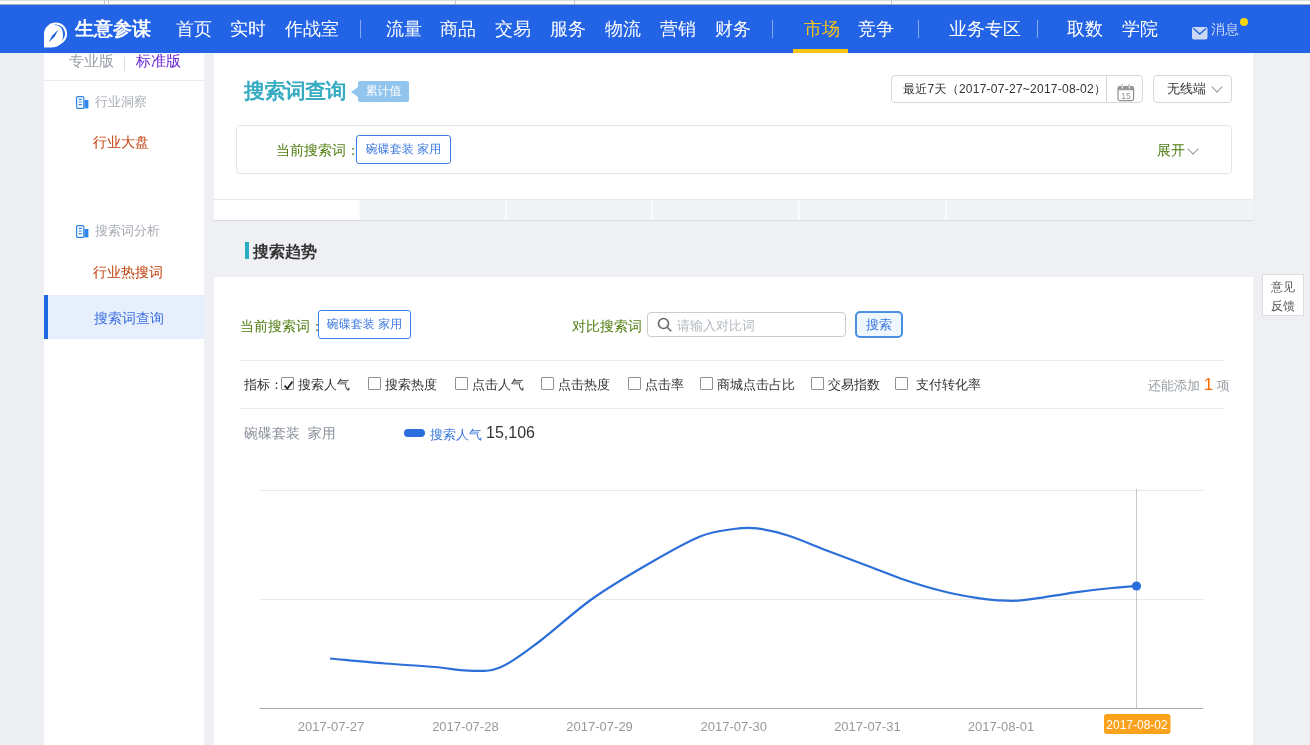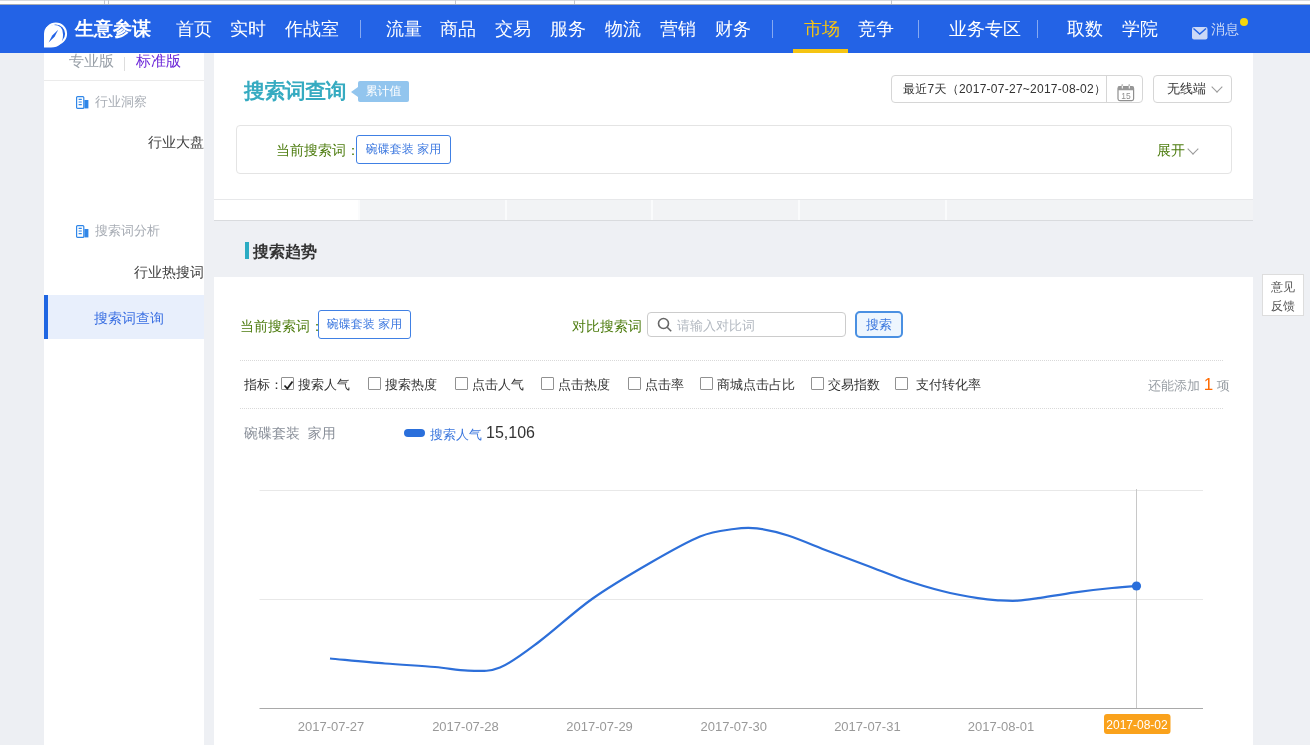--- a/index.html
+++ b/index.html
@@ -12,21 +12,21 @@
 #nav{left:0;top:5px;width:1310px;height:48px;background:#2363e6;}
 .nv{position:absolute;top:0;height:48px;line-height:48px;color:#fff;font-size:18px;white-space:nowrap;}
 .ndiv{position:absolute;top:15px;height:18px;width:1px;background:rgba(255,255,255,.45);}
 #gold{color:#f5c412;}
 #goldbar{position:absolute;left:793px;top:44px;width:55px;height:4px;background:#f5c412;}
 #brand{position:absolute;left:75px;top:0;height:48px;line-height:48px;color:#ffffff;font-size:19px;font-weight:bold;letter-spacing:0px;}
 #msgdot{position:absolute;left:1240px;top:18px;width:8px;height:8px;border-radius:50%;background:#f5d60a;}
 
 #sidegutter{left:0;top:53px;width:44px;height:692px;background:#edeff3;}
 #sidebar{left:44px;top:53px;width:160px;height:692px;background:#fff;}
-.sitem{position:absolute;left:0;width:160px;height:28px;line-height:28px;font-size:14px;color:#404040;text-align:right;}
+.sitem{position:absolute;left:0;width:160px;height:28px;line-height:28px;font-size:14px;color:#c2410c;}
 .sitem span{margin-left:49px;}
 .sgroup{position:absolute;left:0;width:160px;height:22px;line-height:22px;font-size:13px;color:#a7acb4;}
 #selrow{position:absolute;left:0;top:242px;width:160px;height:44px;background:#e8effc;border-left:4px solid #1f66e2;}
 #seltext{position:absolute;left:50px;top:257px;font-size:14px;color:#3a6fe2;}
 #card1{left:214px;top:53px;width:1039px;height:146px;background:#fff;}
 #card2{left:214px;top:277px;width:1039px;height:468px;background:#fff;}
 #tabstrip{left:214px;top:199px;width:1039px;height:22px;background:#f2f3f5;border-top:1px solid #e7e8ea;border-bottom:1px solid #d9dbde;}
 .tabsep{position:absolute;top:0;width:2px;height:20px;background:#fafbfc;}
 #tab1{position:absolute;left:0;top:0;width:144px;height:20px;background:#fff;}
 h1.title{position:absolute;left:30px;top:24px;font-size:21px;font-weight:bold;color:#36abc1;letter-spacing:-0.6px;}

